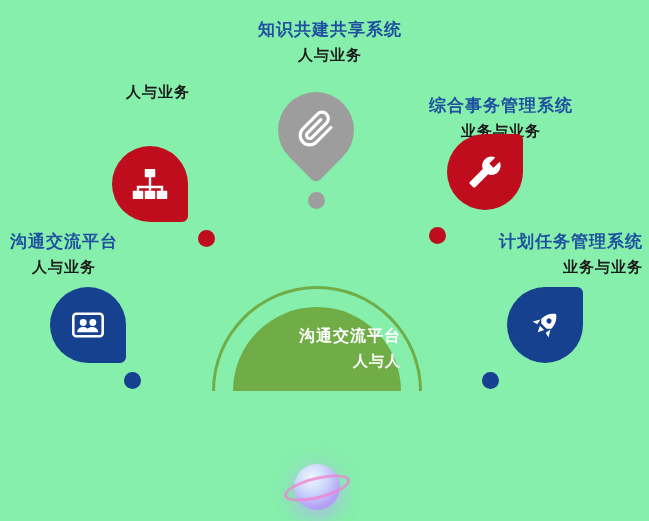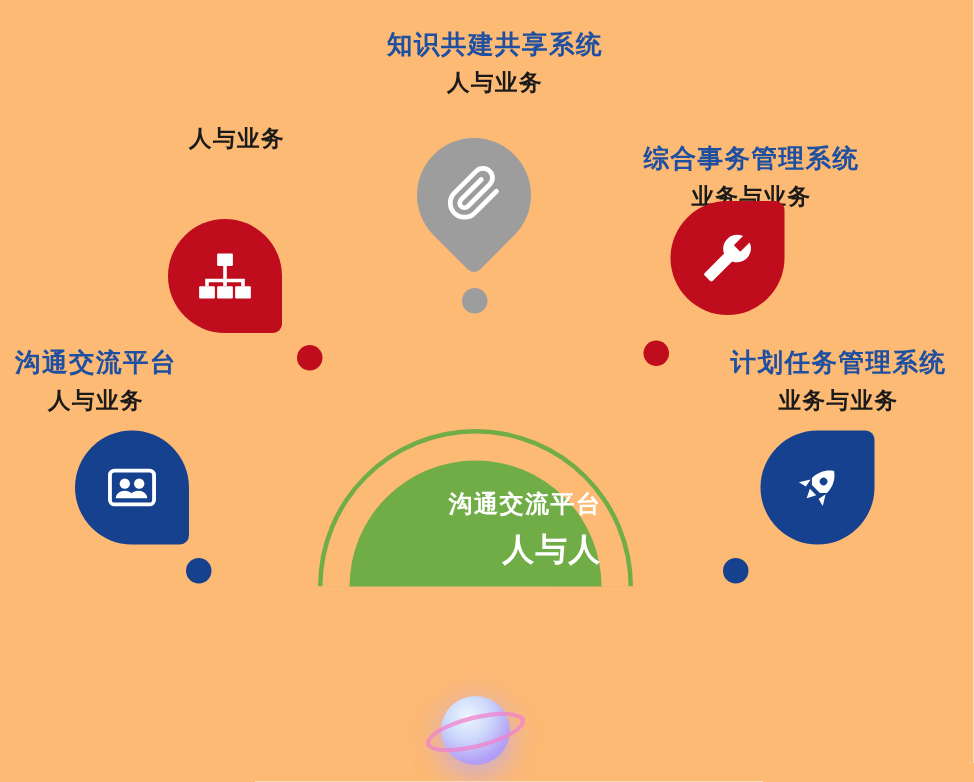--- a/index.html
+++ b/index.html
@@ -1,18 +1,18 @@
 <!DOCTYPE html>
 <html><head>
 <meta charset="utf-8">
 <style>
   * { box-sizing: border-box; margin: 0; padding: 0; }
   html,body { background: #ffffff; }
   body { font-family: "Liberation Sans", "DejaVu Sans", sans-serif; }
-  .canvas { position: relative; width: 649px; height: 521px; background: #fdba74; overflow: hidden; }
+  .canvas { position: relative; width: 649px; height: 521px; background: #86efac; overflow: hidden; }
 
   .label-group { position: absolute; transform: translateX(-50%); text-align: center; white-space: nowrap; }
   .label-main { font-size: 17px; font-weight: bold; color: #1e4fa0; letter-spacing: 1px; }
   .label-sub  { font-size: 15px; font-weight: bold; color: #1a1a1a; letter-spacing: 1px; margin-top: 5px; }
 
   .pin-shape { position: absolute; width: 76px; height: 76px; }
   .pin-gray { background: #9d9d9d; }
   .pin-red  { background: #c00d1e; }
   .pin-blue { background: #16418f; }
   .point-down { border-radius: 50% 50% 6px 50%; transform: rotate(45deg); }
@@ -25,21 +25,21 @@
   .dot { position: absolute; width: 17px; height: 17px; border-radius: 50%; }
   .dot-gray { background: #9d9d9d; }
   .dot-red  { background: #c00d1e; }
   .dot-blue { background: #16418f; }
 
   .arc-outline { position: absolute; left: 212px; top: 286px; width: 210px; height: 105px;
                  border: 3px solid #70ad47; border-bottom: none; border-radius: 105px 105px 0 0; }
   .green-dome  { position: absolute; left: 233px; top: 307px; width: 168px; height: 84px;
                  background: #70ad47; border-radius: 84px 84px 0 0; text-align: right; padding-top: 19px; }
   .dome-title { color: #ffffff; font-weight: bold; font-size: 16px; letter-spacing: 1px; }
-  .dome-sub   { color: #ffffff; font-weight: bold; font-size: 21px; letter-spacing: 1px; margin-top: 5px; }
+  .dome-sub   { color: #ffffff; font-weight: bold; font-size: 15px; letter-spacing: 1px; margin-top: 5px; }
 
   .planet { position: absolute; left: 294px; top: 464px; width: 46px; height: 46px; }
   .planet-body { width: 46px; height: 46px; border-radius: 50%;
                  background: radial-gradient(circle at 38% 30%, #eef6ff 0%, #cdd9fb 35%, #b3a0f6 70%, #a98ff2 100%);
                  box-shadow: 0 8px 18px rgba(185,165,250,.55), 0 0 22px rgba(200,180,255,.35); }
   .planet-ring { position: absolute; left: 50%; top: 53%; width: 68px; height: 22px;
                  border: 3px solid rgba(240,130,205,.75); border-radius: 50%;
                  transform: translate(-50%,-50%) rotate(-14deg); }
 </style>
 </head>
@@ -59,21 +59,21 @@
   <div class="label-group" style="left:501px; top:94px;">
     <div class="label-main">综合事务管理系统</div>
     <div class="label-sub">业务与业务</div>
   </div>
 
   <div class="label-group" style="left:64px; top:230px;">
     <div class="label-main">沟通交流平台</div>
     <div class="label-sub">人与业务</div>
   </div>
 
-  <div class="label-group" style="left:559px; top:230px;">
+  <div class="label-group" style="left:571px; top:230px;text-align:right;">
     <div class="label-main">计划任务管理系统</div>
     <div class="label-sub">业务与业务</div>
   </div>
 
   <div class="pin-shape pin-gray point-down" style="left:278px; top:92px;"></div>
   <div class="pin-icon" style="left:316px; top:129px;">
     <svg viewBox="0 0 24 24" width="38" height="38" fill="none" stroke="#ffffff" stroke-width="2" stroke-linecap="round" stroke-linejoin="round">
       <path d="M21.44 11.05l-9.19 9.19a6 6 0 0 1-8.49-8.49l9.19-9.19a4 4 0 0 1 5.66 5.66l-9.2 9.19a2 2 0 0 1-2.83-2.83l8.49-8.48"></path>
     </svg>
   </div>

